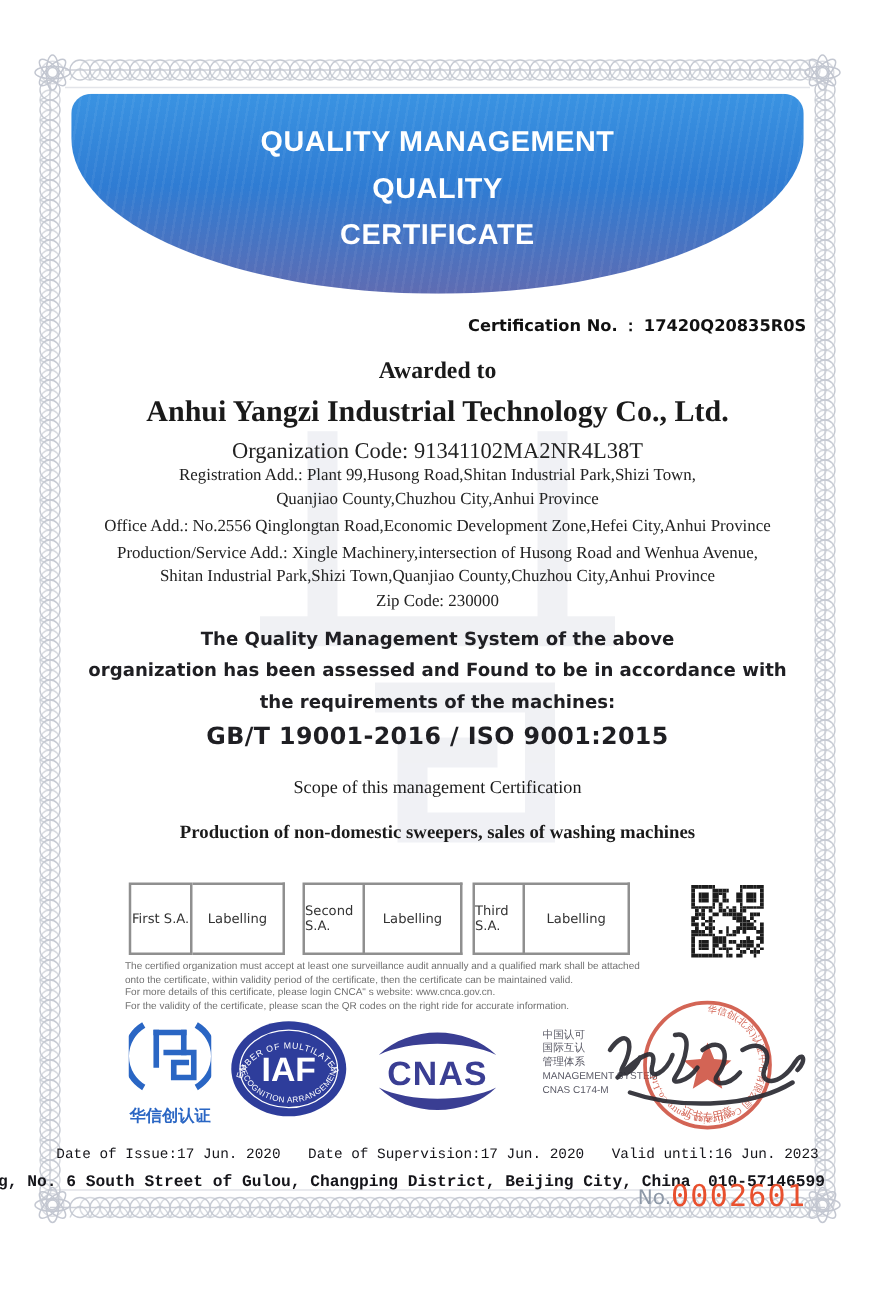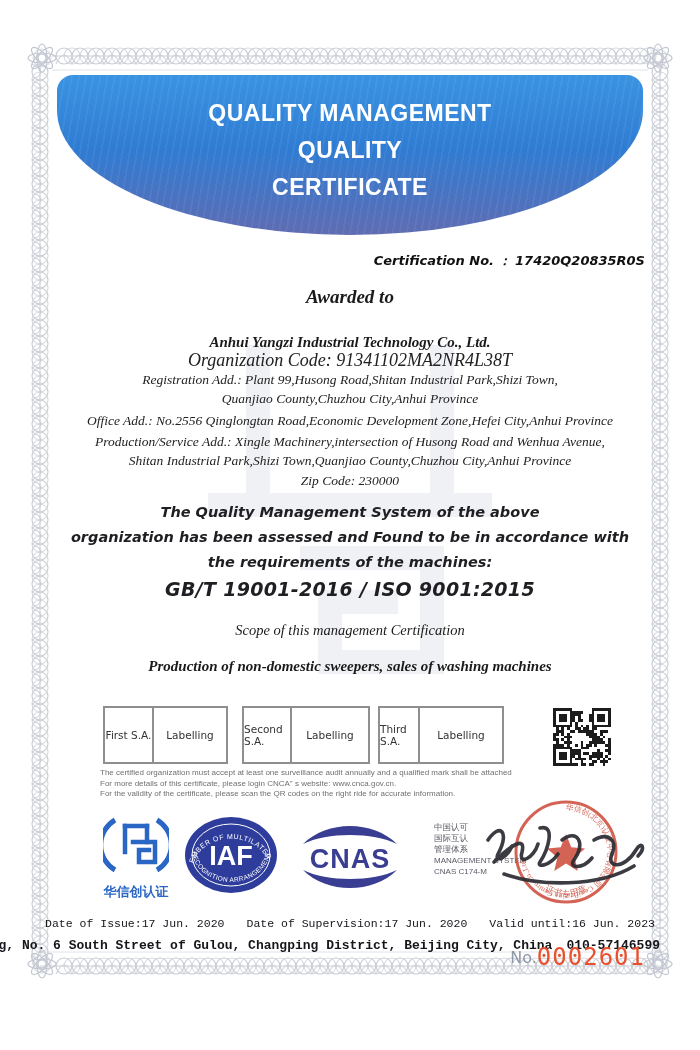--- a/index.html
+++ b/index.html
@@ -27,26 +27,26 @@
     background:
       repeating-linear-gradient(100deg, rgba(255,255,255,.05) 0 2px, rgba(0,0,0,0) 2px 7px),
       linear-gradient(180deg,var(--banner-top) 0%,var(--banner-mid) 46%,var(--banner-bottom) 100%);
     display:flex;flex-direction:column;align-items:center;justify-content:flex-start;
     padding-top:20px;
   }
   .banner .line{color:#fff;font-weight:600;font-size:23px;line-height:37px;
     letter-spacing:.5px;font-family:"Liberation Sans",sans-serif;}
 
   
-  .blk{position:absolute;left:55px;right:55px;text-align:center;font-style:italic;}
+  .blk{position:absolute;left:55px;right:55px;text-align:center;}
   .cert-no{top:252px;text-align:right;font-weight:bold;font-size:13px;
     font-family:"DejaVu Sans",sans-serif;color:#111;}
   .cert-no .sep{padding:0 4px;}
   .awarded{top:286px;font-family:"Liberation Serif",serif;font-weight:bold;font-size:19px;}
-  .company{top:334px;font-family:"Liberation Serif",serif;font-weight:bold;font-size:15px;}
+  .company{top:317px;font-family:"Liberation Serif",serif;font-weight:bold;font-size:24px;}
   .serif-line{font-family:"Liberation Serif",serif;font-size:13.5px;color:#222;}
   .org{top:350px;font-size:18px;}
   .reg1{top:372px;} .reg2{top:391px;}
   .office{top:413px;} .prod1{top:434px;} .prod2{top:453px;} .zip{top:473px;}
   .stmt{top:500px;font-family:"DejaVu Sans",sans-serif;font-weight:bold;
     font-size:14.5px;line-height:25px;color:var(--ink);}
   .standard{top:578px;font-family:"DejaVu Sans",sans-serif;font-weight:bold;
     font-size:19px;color:var(--ink);letter-spacing:.3px;}
   .scope-h{top:622px;font-family:"Liberation Serif",serif;font-size:14.5px;}
   .scope-t{top:658px;font-family:"Liberation Serif",serif;font-weight:bold;font-size:15px;}
@@ -831,20 +831,21 @@
           <i></i>
           <i></i>
           <i class="on"></i>
           <i></i>
           <i></i>
         </div>
     </div>
 
     <div class="fine">
       <div>The certified organization must accept at least one surveillance audit annually and a qualified mark shall be attached</div>
+      <div>onto the certificate, within validity period of the certificate, then the certificate can be maintained valid.</div>
       <div>For more details of this certificate, please login CNCA" s website: www.cnca.gov.cn.</div>
       <div>For the validity of the certificate, please scan the QR codes on the right ride for accurate information.</div>
     </div>
 
     <div class="logos">
 
       <div class="hxc">
         <svg width="66" height="66" viewBox="0 0 66 66">
           <g stroke="var(--logo-blue)" fill="none">
             <path d="M 12,8 A 29 29 0 0 0 12,58" stroke-width="5"></path>

